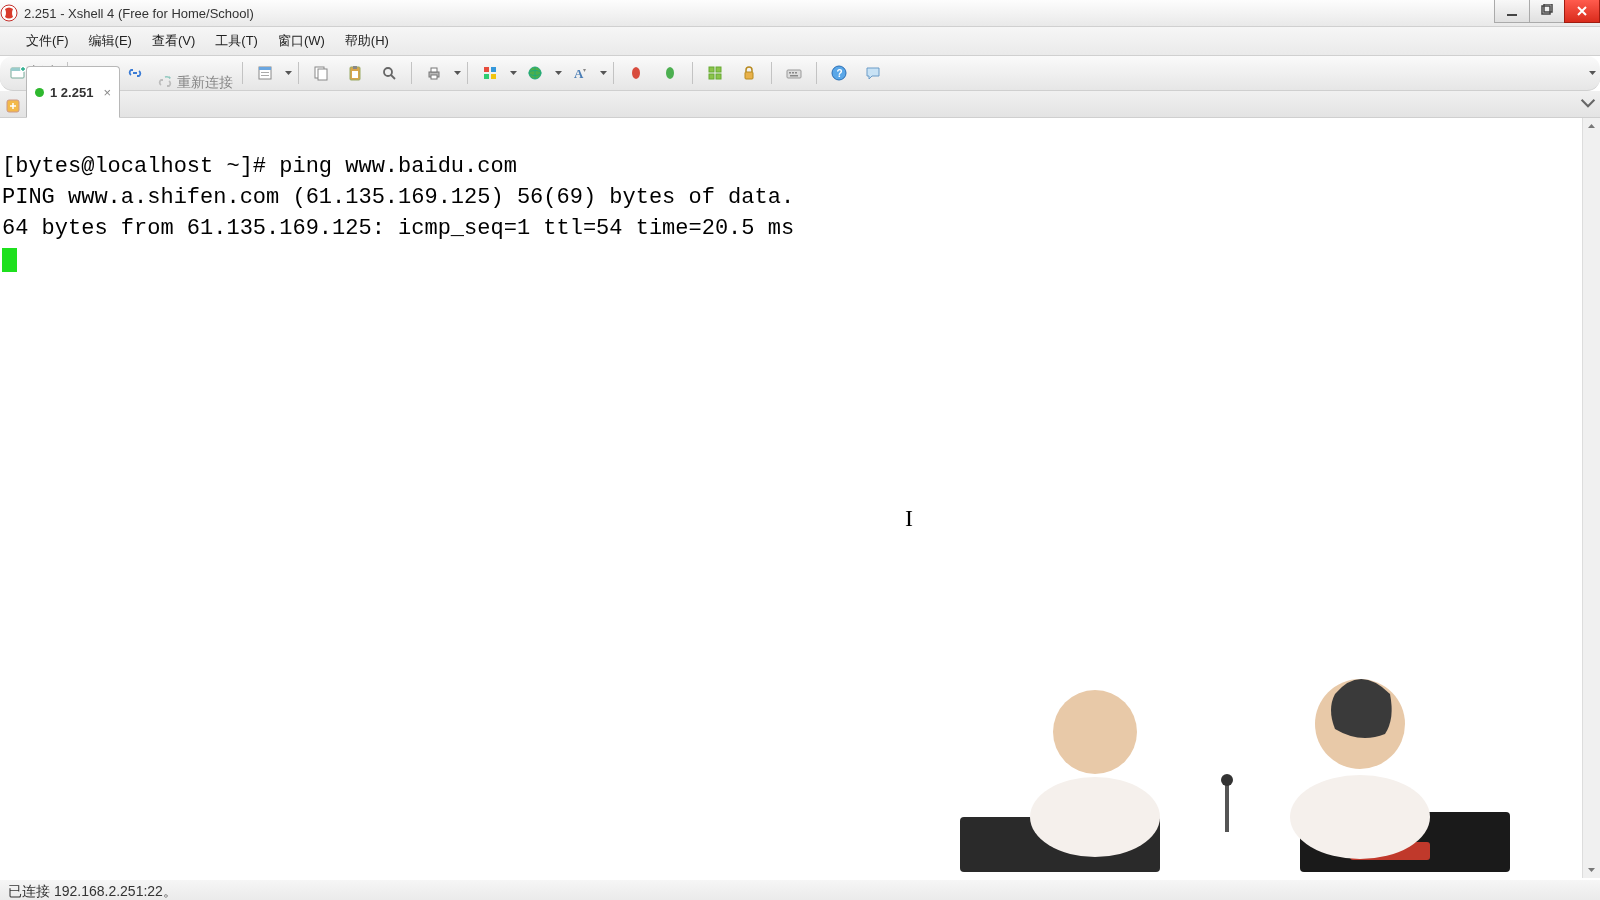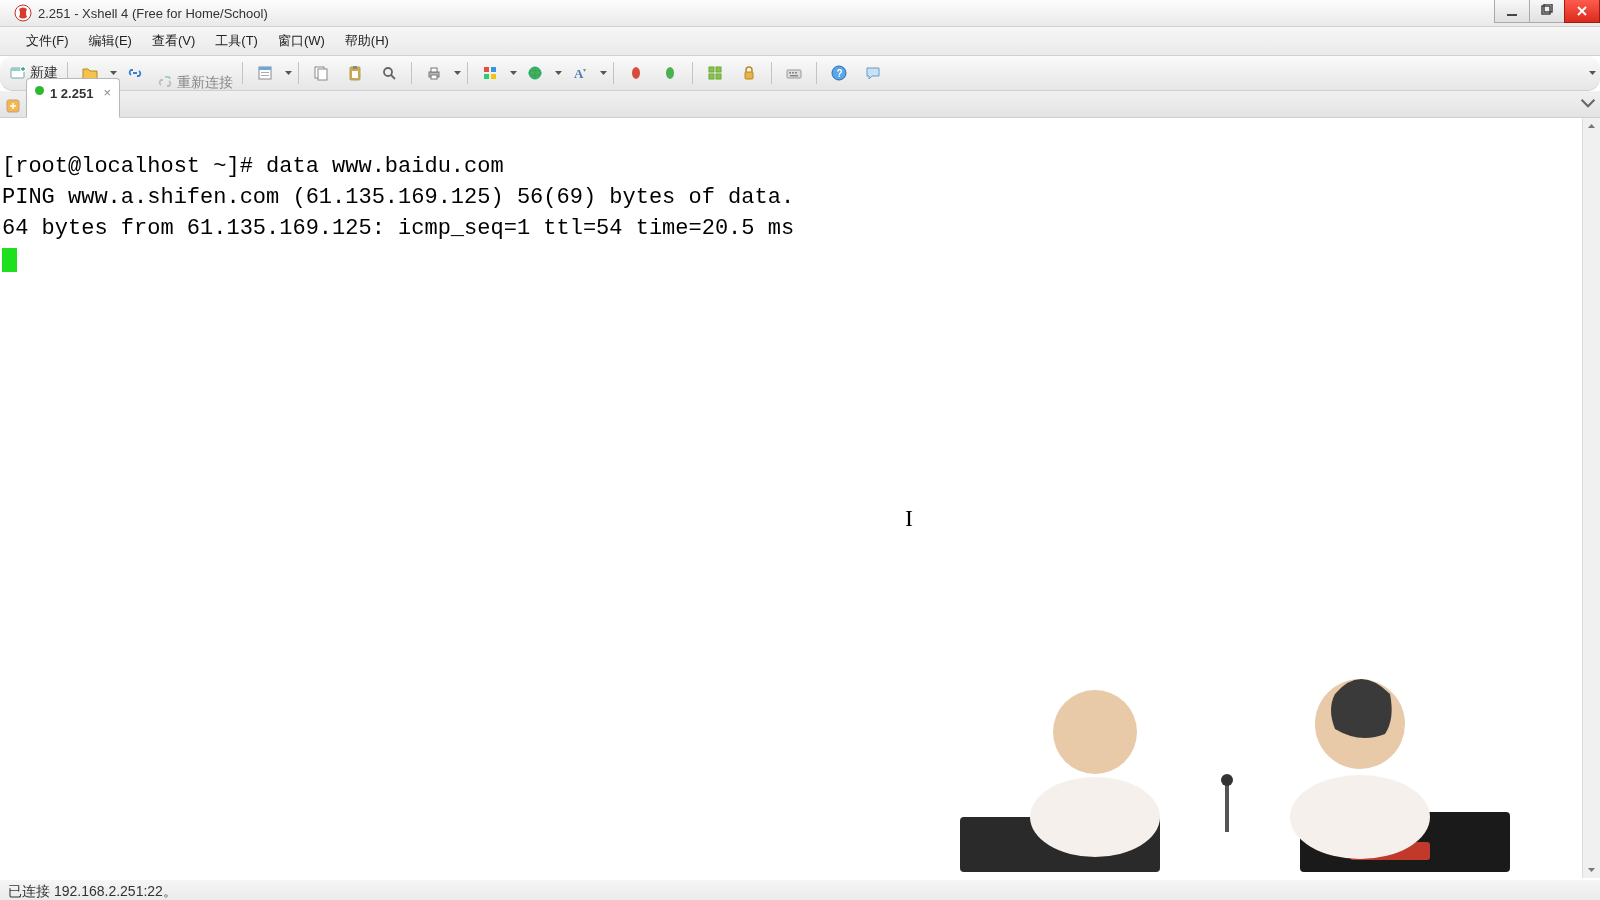--- a/index.html
+++ b/index.html
@@ -1,35 +1,35 @@
 <!DOCTYPE html>
 <html><head>
 <meta charset="utf-8">
 <style>
   html,body{margin:0;padding:0;width:1600px;height:900px;font-family:"Microsoft YaHei","Segoe UI",Tahoma,sans-serif;font-size:14px;background:#fff;overflow:hidden;user-select:none;}
-  .titlebar{height:26px;background:linear-gradient(#fdfdfd,#e9e9e9);border-bottom:1px solid #d0d0d0;display:flex;align-items:center;padding-left:14px;}
+  .titlebar{height:26px;background:linear-gradient(#fdfdfd,#e9e9e9);border-bottom:1px solid #d0d0d0;display:flex;align-items:center;padding-left:0;}
   .titlebar .app-icon svg{width:18px;height:18px;display:block;margin-right:6px;}
   .titlebar .title{font-size:13px;color:#333;}
   .win-btns{position:absolute;top:0;right:0;display:flex;}
   .win-btn{width:34px;height:22px;display:flex;align-items:center;justify-content:center;border:1px solid #aaa;border-top:none;background:linear-gradient(#f8f8f8,#e0e0e0);margin-left:-1px;}
   .win-btn.close{background:linear-gradient(#ff5b4d,#d92b1c);border-color:#a01c10;}
   .win-btn svg{width:14px;height:14px;}
   .menubar{height:28px;background:linear-gradient(#f6f6f6,#eaeaea);border-bottom:1px solid #d0d0d0;display:flex;align-items:center;padding-left:16px;font-size:13px;}
   .menubar .m{padding:3px 10px;color:#222;}
   .toolbar{height:34px;background:linear-gradient(#fafafa,#e6e6e6);border-bottom:1px solid #cfcfcf;display:flex;align-items:center;padding-left:6px;gap:2px;border-radius:13px;}
   .tb-btn{height:26px;min-width:26px;display:flex;align-items:center;justify-content:center;padding:0 3px;border-radius:3px;}
   .tb-btn svg{width:18px;height:18px;display:block;}
   .tb-btn .lbl{font-size:14px;color:#333;margin-left:3px;}
   .tb-btn.disabled{opacity:.55;margin-top:20px;}
   .tb-sep{width:1px;height:22px;background:#c3c3c3;margin:0 4px;}
   .tb-dd{width:8px;display:flex;align-items:center;justify-content:center;margin-left:1px;}
   .tb-dd svg{width:7px;height:7px;}
   .tabrow{height:26px;background:linear-gradient(#f0f0f0,#e3e3e3);border-bottom:1px solid #cfcfcf;display:flex;align-items:flex-end;position:relative;}
   .tab-add{width:22px;height:22px;display:flex;align-items:center;justify-content:center;margin:0 2px;}
-  .tab{height:24px;background:#fff;border:1px solid #b8b8b8;border-bottom-color:#fff;border-radius:4px 4px 0 0;display:flex;align-items:flex-start;padding:7px 8px;font-size:13px;color:#333;position:relative;top:1px;}
+  .tab{height:24px;background:#fff;border:1px solid #b8b8b8;border-bottom-color:#fff;border-radius:4px 4px 0 0;display:flex;align-items:center;padding:13px 8px;font-size:13px;color:#333;position:relative;top:1px;}
   .tab .dot{width:9px;height:9px;border-radius:50%;background:#2eb82e;margin-right:6px;}
   .tab .x{margin-left:10px;color:#888;font-size:13px;line-height:1;}
   .tab-overflow{position:absolute;right:4px;top:4px;width:16px;height:16px;display:flex;align-items:center;justify-content:center;}
   .terminal{position:relative;height:calc(900px - 26px - 28px - 34px - 26px - 26px);background:#fff;font-family:"Courier New",monospace;font-size:22px;line-height:31px;color:#000;padding:2px 0 0 2px;white-space:pre;}
   .terminal .cursor{display:inline-block;width:15px;height:24px;background:#1ee01e;vertical-align:text-bottom;}
   .terminal .ibeam{position:absolute;font-family:serif;font-size:24px;color:#000;}
   .vscroll{position:absolute;right:0;top:0;width:17px;height:100%;background:#f0f0f0;border-left:1px solid #ddd;}
   .vscroll .up,.vscroll .dn{height:17px;display:flex;align-items:center;justify-content:center;}
   .vscroll .dn{position:absolute;bottom:0;width:100%;}
   .termwrap{position:relative;height:calc(900px - 26px - 28px - 34px - 26px - 26px);}
@@ -264,21 +264,21 @@
   </div>
   <div class="tab-overflow">
       <svg viewBox="0 0 10 10">
         <path d="M1 3 L5 7 L9 3" stroke="#666" stroke-width="1.3" fill="none"></path>
       </svg>
     </div>
 </div>
 
 <div class="termwrap">
   <div class="terminal">
-<span>[root@localhost ~]# data www.baidu.com</span>
+<span>[bytes@localhost ~]# ping www.baidu.com</span>
 <span>PING www.a.shifen.com (61.135.169.125) 56(69) bytes of data.</span>
 <span>64 bytes from 61.135.169.125: icmp_seq=1 ttl=54 time=20.5 ms</span>
 <span class="cursor"></span>
 <span class="ibeam" style="left:905px;top:385px;">I</span>
   </div>
   <div class="vscroll">
     <div class="up">
         <svg width="9" height="9" viewBox="0 0 9 9">
           <path d="M1 6 L4.5 2 L8 6 Z" fill="#777"></path>
         </svg>

